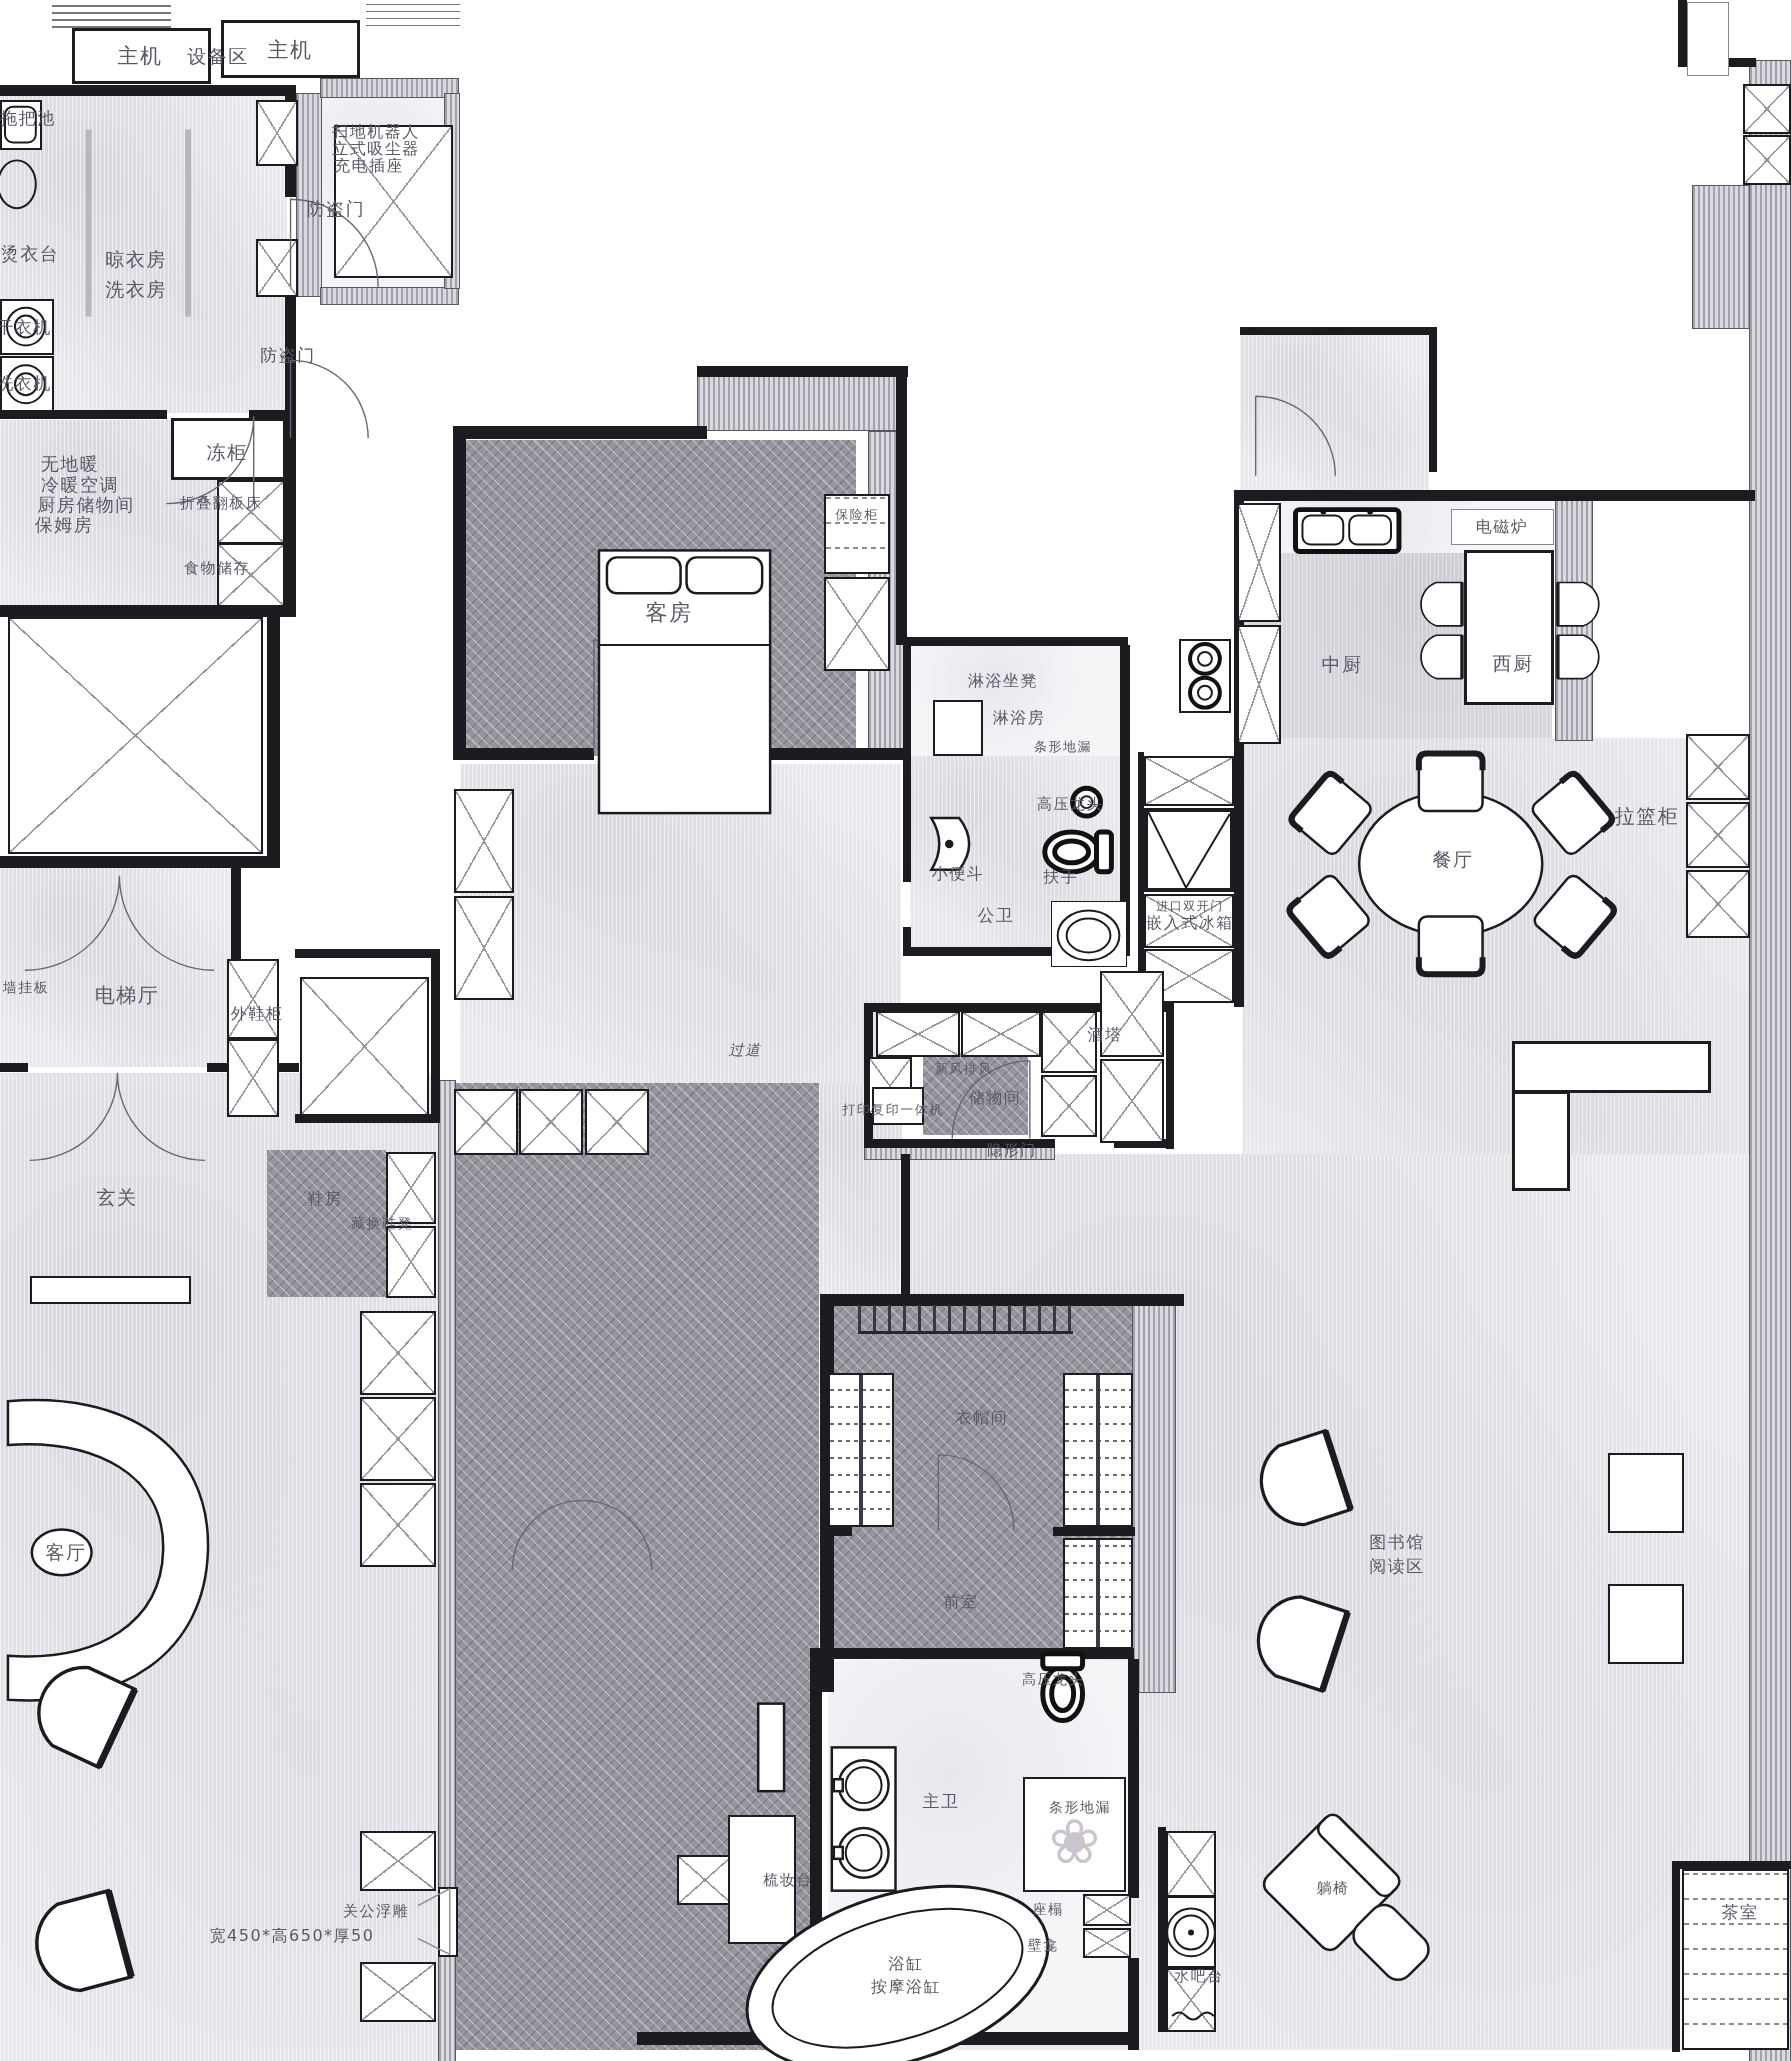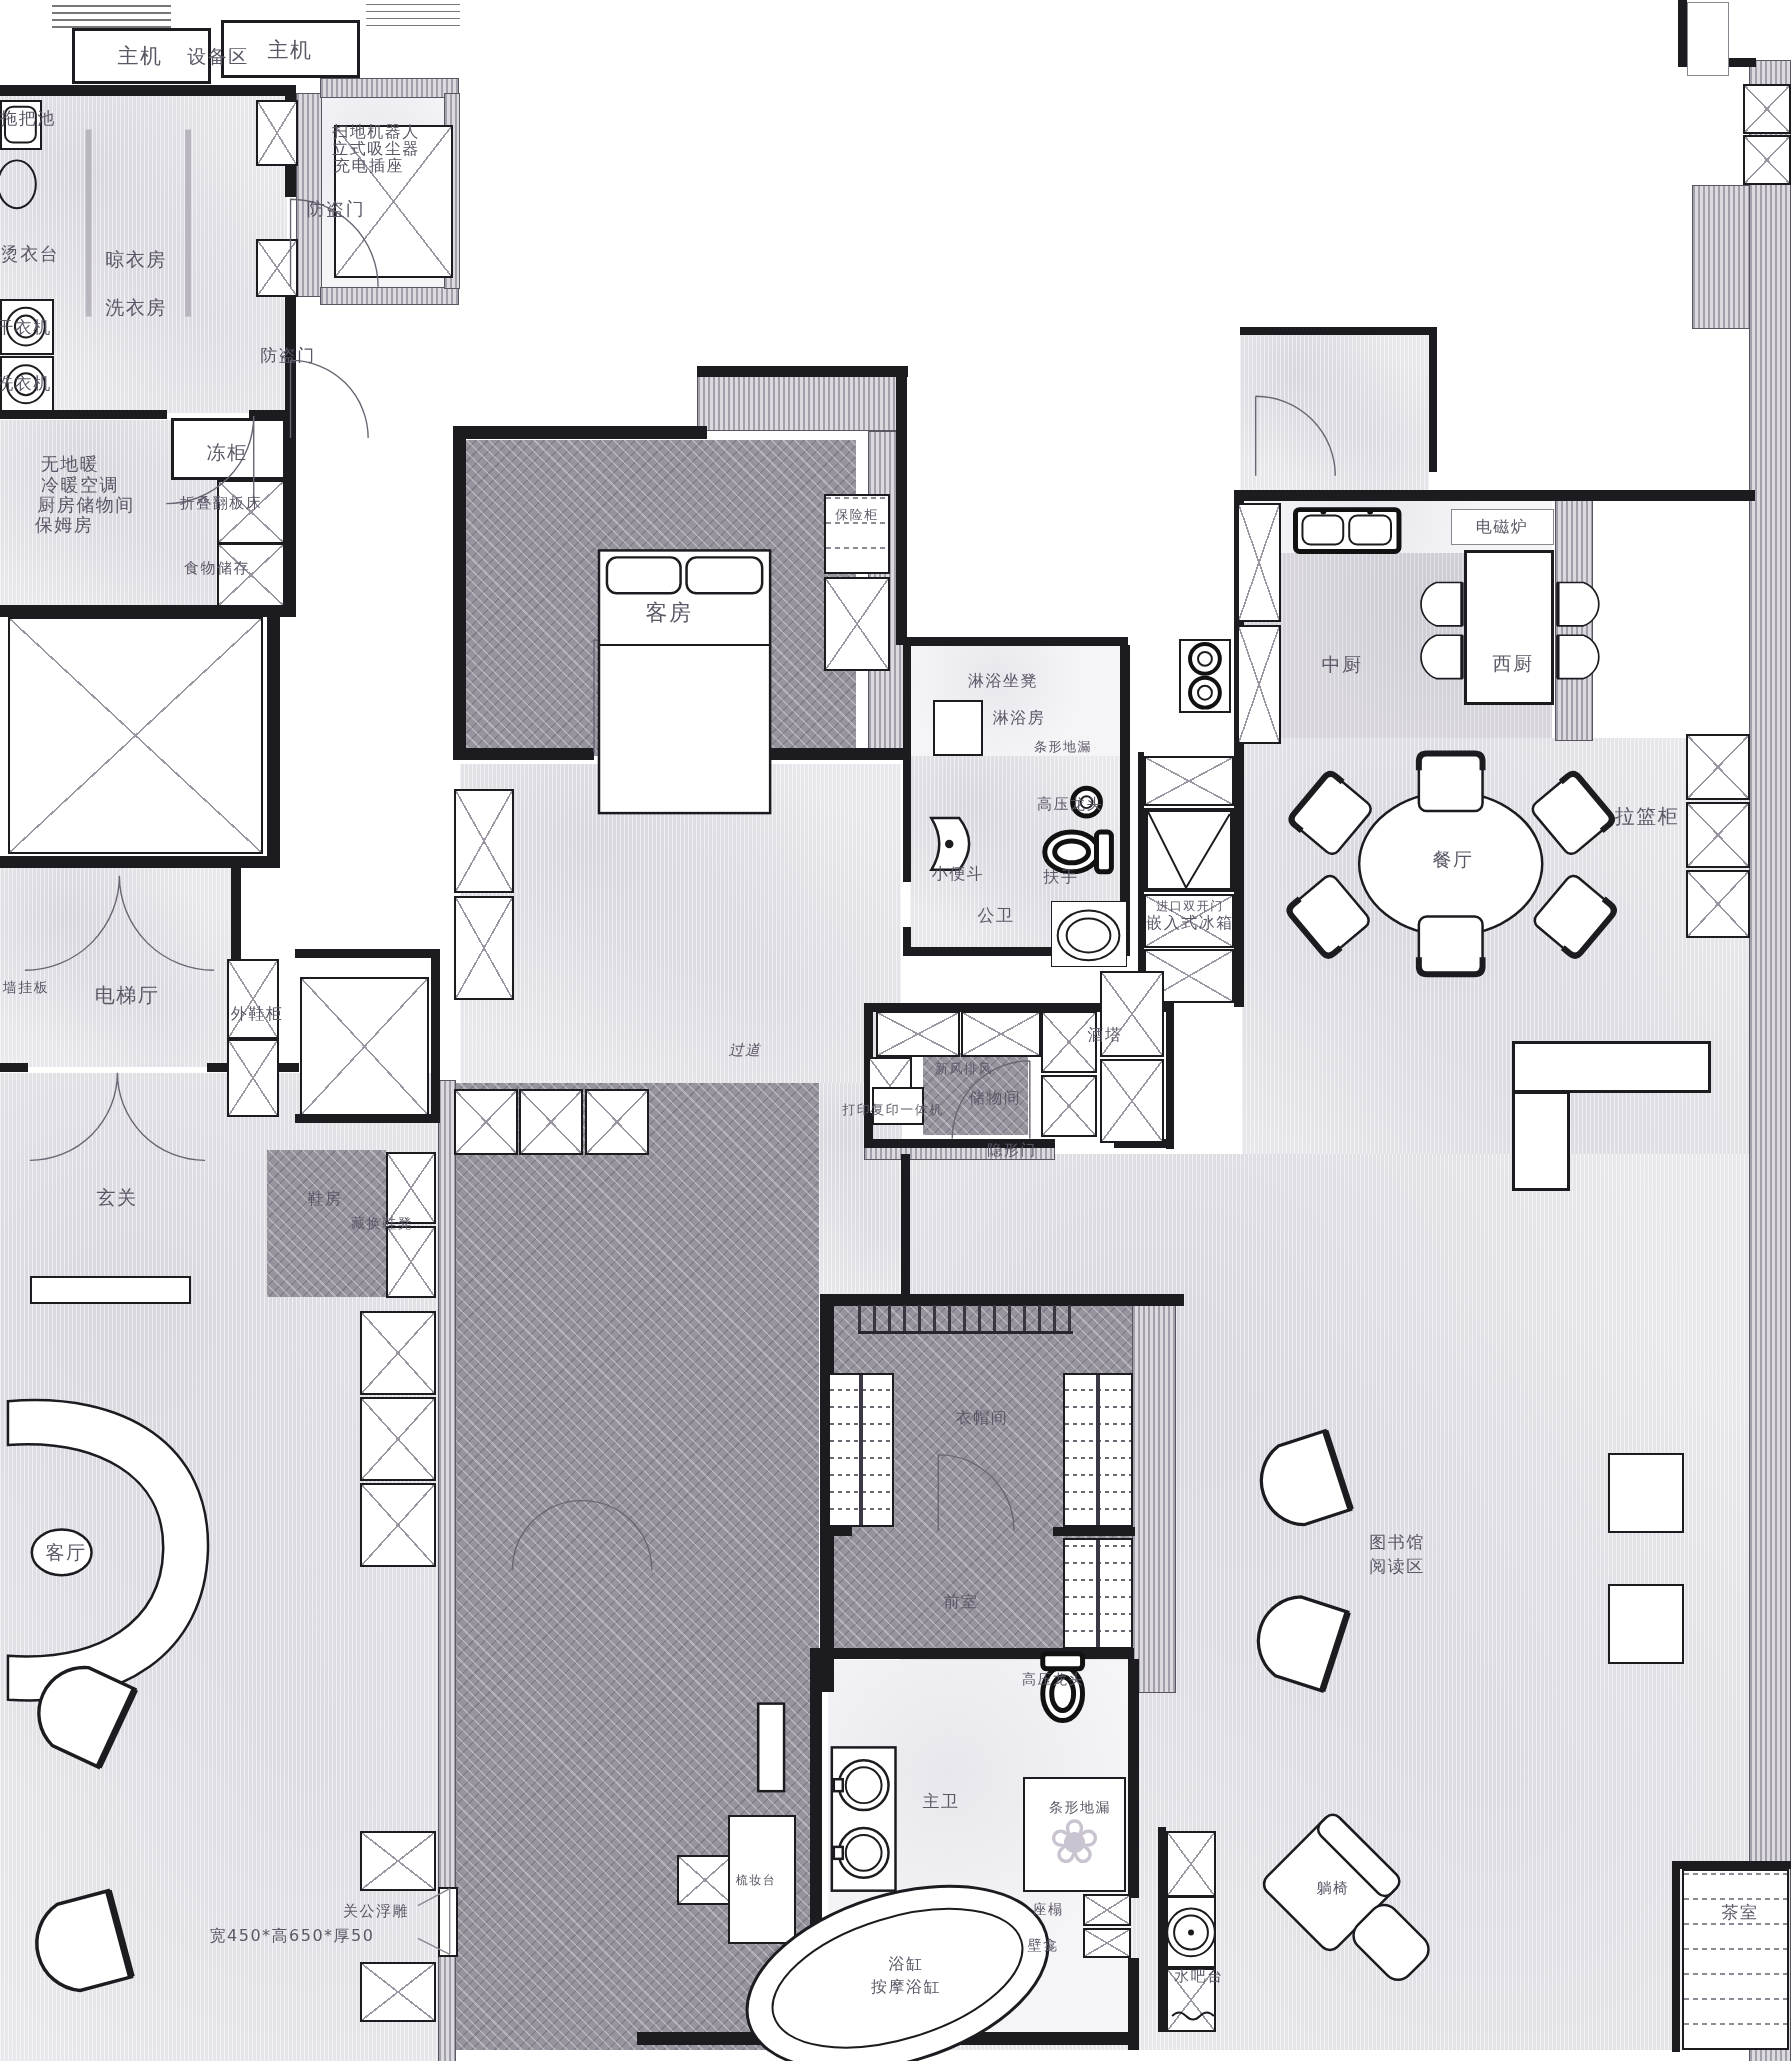--- a/index.html
+++ b/index.html
@@ -352,21 +352,21 @@
     <path class="arc" d="M 420 1915 L 452 1898 M 420 1948 L 452 1964 M 452 1898 L 452 1964" style="stroke:#8a8692"></path>
   </svg>
 
   <div id="labels">
       <div class="lbl" style="left: 140px; top: 56px; font-size: 21px;">主机</div>
       <div class="lbl" style="left: 218px; top: 57px; font-size: 19px;">设备区</div>
       <div class="lbl" style="left: 290px; top: 50px; font-size: 21px;">主机</div>
       <div class="lbl" style="left: 28px; top: 119px; font-size: 17px;">拖把池</div>
       <div class="lbl" style="left: 30px; top: 254px; font-size: 18px;">烫衣台</div>
       <div class="lbl" style="left: 136px; top: 260px; font-size: 19px;">晾衣房</div>
-      <div class="lbl" style="left: 136px; top: 308px; font-size: 19px;">洗衣房</div>
+      <div class="lbl" style="left: 136px; top: 290px; font-size: 19px;">洗衣房</div>
       <div class="lbl" style="left: 336px; top: 209px; font-size: 18px;">防盗门</div>
       <div class="lbl" style="left: 376px; top: 132px; font-size: 16px;">扫地机器人</div>
       <div class="lbl" style="left: 376px; top: 149px; font-size: 16px;">立式吸尘器</div>
       <div class="lbl" style="left: 369px; top: 166px; font-size: 16px;">充电插座</div>
       <div class="lbl" style="left: 24px; top: 328px; font-size: 17px;">干衣机</div>
       <div class="lbl" style="left: 24px; top: 384px; font-size: 17px;">洗衣机</div>
       <div class="lbl" style="left: 288px; top: 356px; font-size: 17px;">防盗门</div>
       <div class="lbl" style="left: 227px; top: 453px; font-size: 19px;">冻柜</div>
       <div class="lbl" style="left: 70px; top: 464px; font-size: 18px;">无地暖</div>
       <div class="lbl" style="left: 80px; top: 485px; font-size: 18px;">冷暖空调</div>
@@ -403,21 +403,21 @@
       <div class="lbl" style="left: 325px; top: 1199px; font-size: 16px;">鞋房</div>
       <div class="lbl" style="left: 382px; top: 1223px; font-size: 14px;">藏换鞋凳</div>
       <div class="lbl" style="left: 66px; top: 1553px; font-size: 19px;">客厅</div>
       <div class="lbl" style="left: 376px; top: 1912px; font-size: 15px;">关公浮雕</div>
       <div class="lbl" style="left: 292px; top: 1936px; font-size: 16px;">宽450*高650*厚50</div>
       <div class="lbl" style="left: 982px; top: 1418px; font-size: 16px;">衣帽间</div>
       <div class="lbl" style="left: 961px; top: 1602px; font-size: 16px;">前室</div>
       <div class="lbl" style="left: 1053px; top: 1679px; font-size: 14px;">高压龙头</div>
       <div class="lbl" style="left: 941px; top: 1802px; font-size: 17px;">主卫</div>
       <div class="lbl" style="left: 1080px; top: 1807px; font-size: 14px;">条形地漏</div>
-      <div class="lbl" style="left: 756px; top: 1881px; font-size: 12px;">梳妆台</div>
+      <div class="lbl" style="left: 788px; top: 1881px; font-size: 15px;">梳妆台</div>
       <div class="lbl" style="left: 1048px; top: 1909px; font-size: 14px;">座榻</div>
       <div class="lbl" style="left: 1043px; top: 1945px; font-size: 14px;">壁龛</div>
       <div class="lbl" style="left: 906px; top: 1964px; font-size: 16px;">浴缸</div>
       <div class="lbl" style="left: 906px; top: 1987px; font-size: 16px;">按摩浴缸</div>
       <div class="lbl" style="left: 1397px; top: 1543px; font-size: 17px;">图书馆</div>
       <div class="lbl" style="left: 1397px; top: 1567px; font-size: 17px;">阅读区</div>
       <div class="lbl" style="left: 1333px; top: 1889px; font-size: 15px;">躺椅</div>
       <div class="lbl" style="left: 1199px; top: 1977px; font-size: 15px;">水吧台</div>
       <div class="lbl" style="left: 1740px; top: 1913px; font-size: 17px;">茶室</div>
     </div>

